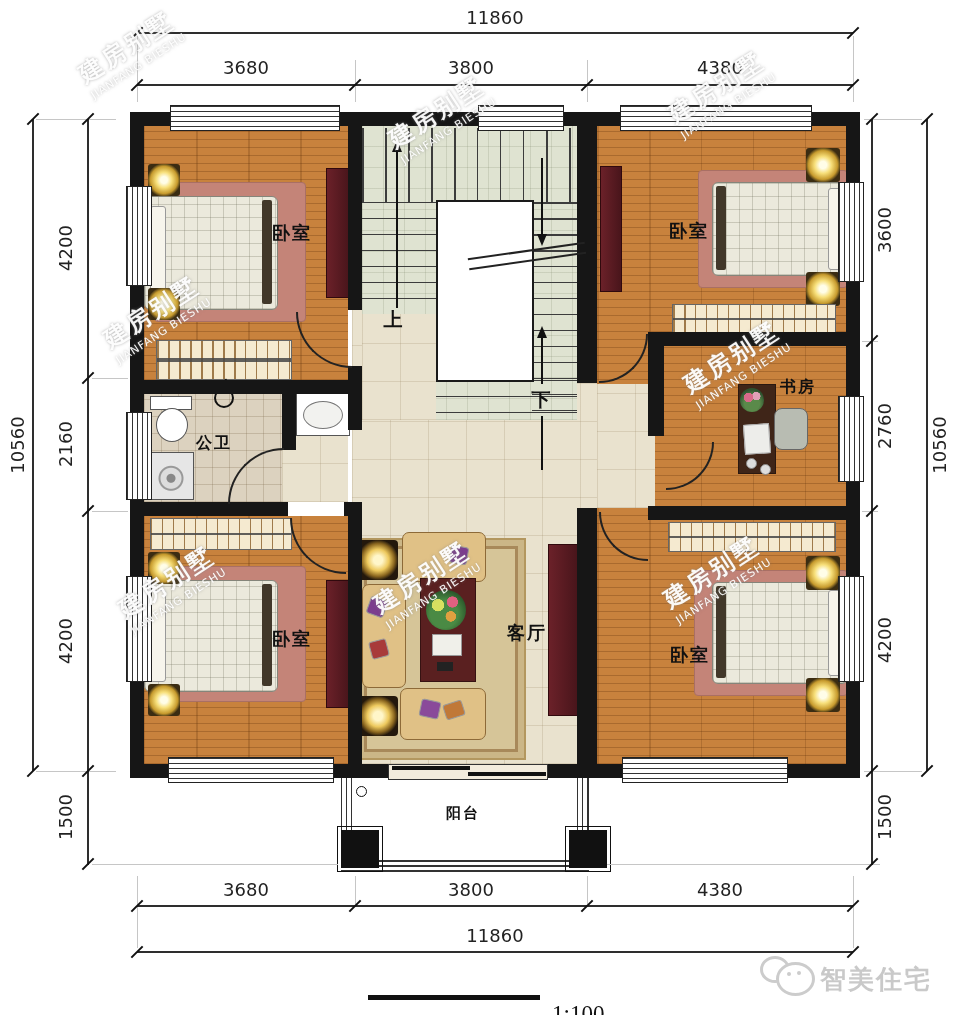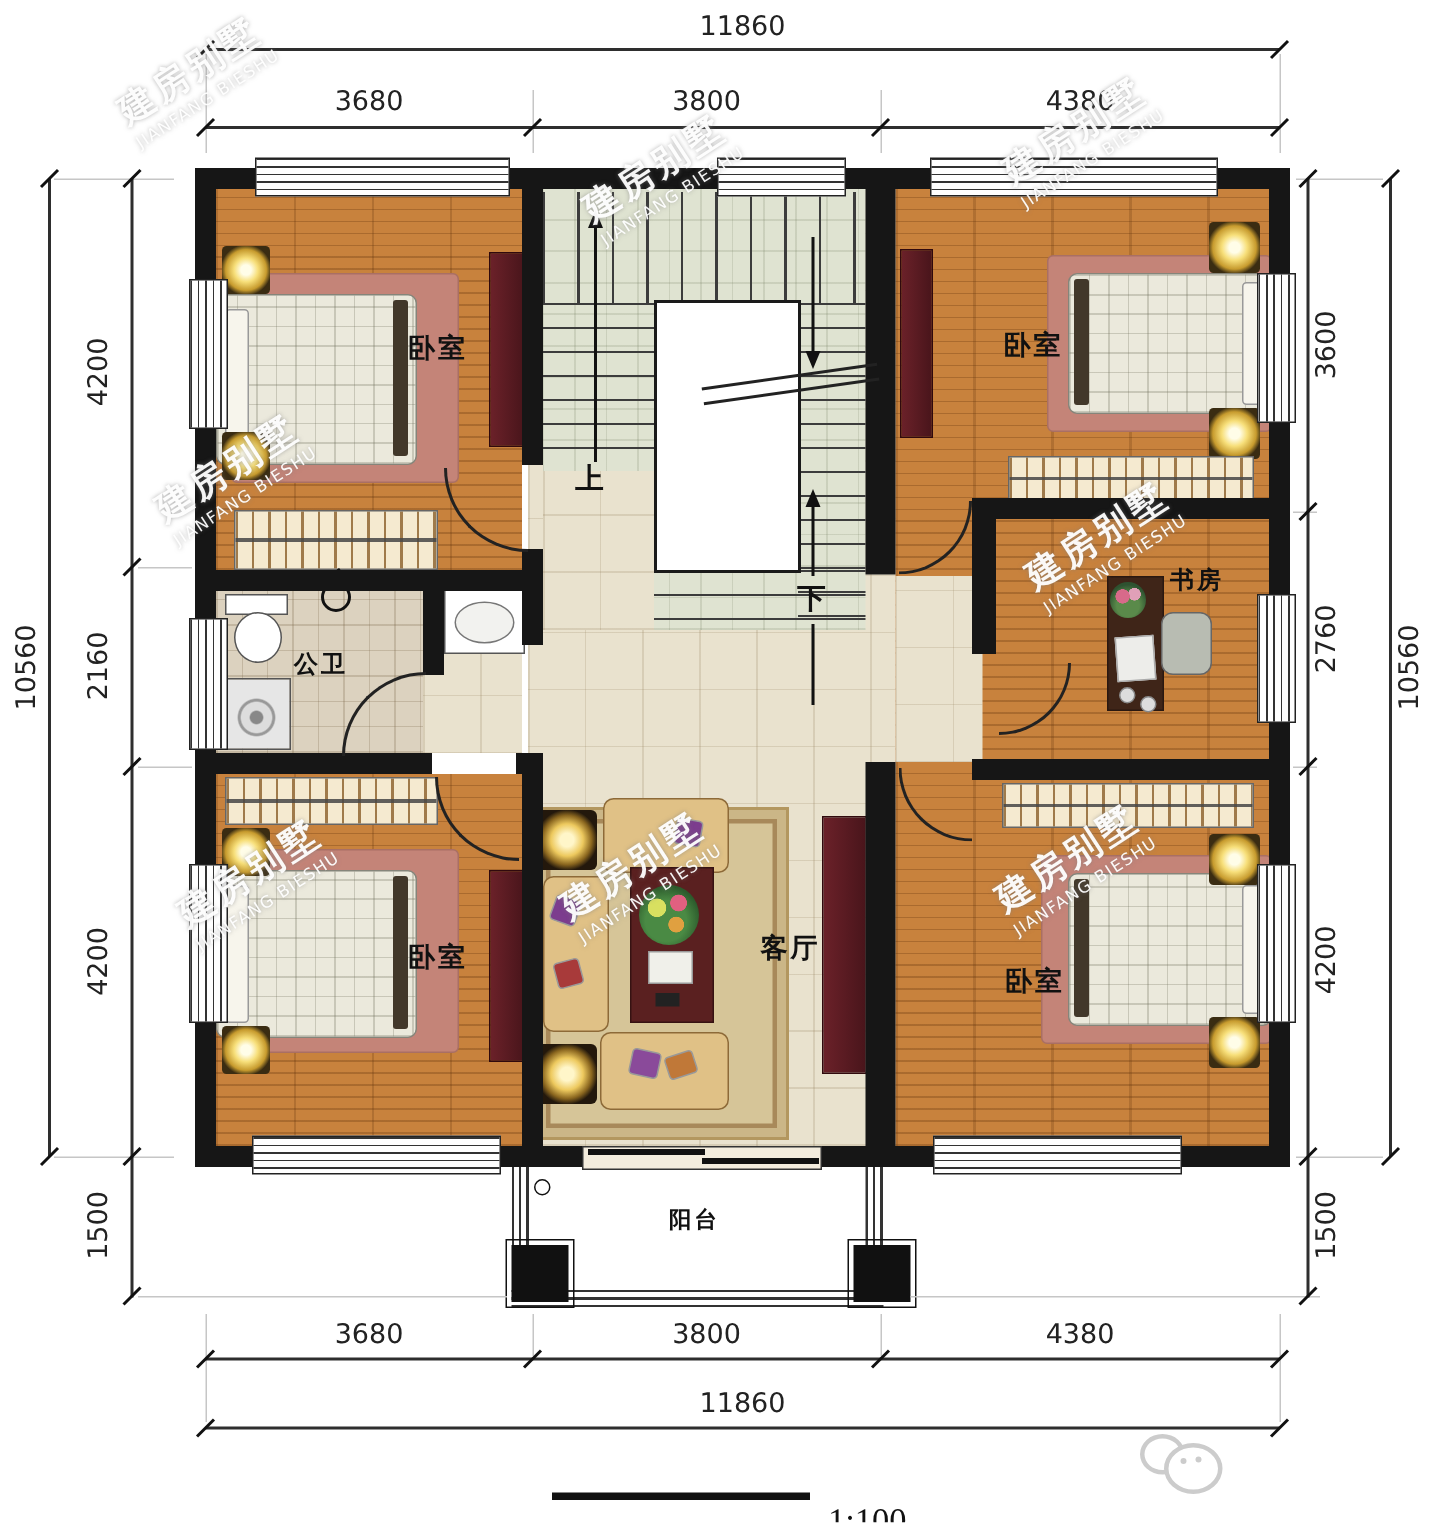--- a/index.html
+++ b/index.html
@@ -322,14 +322,15 @@
       <div class="l1">建房别墅</div>
       <div class="l2">JIANFANG BIESHU</div>
     </div>
 
   <div class="c" style="left:368px;top:995px;width:172px;height:5px;background:#111;"></div>
   <div class="c scale" style="left:552px;top:964px;">1:100</div>
   <div class="c bub" style="left:760px;top:956px;width:24px;height:21px;"></div>
   <div class="c bub" style="left:776px;top:962px;width:33px;height:28px;"></div>
   <div class="c" style="left:787px;top:972px;width:4px;height:4px;background:#ccc;border-radius:50%;"></div>
   <div class="c" style="left:797px;top:971px;width:4px;height:4px;background:#ccc;border-radius:50%;"></div>
+  <div class="c logotxt" style="left:820px;top:962px;">智美住宅</div>
 
 </div>
 
 </body></html>

